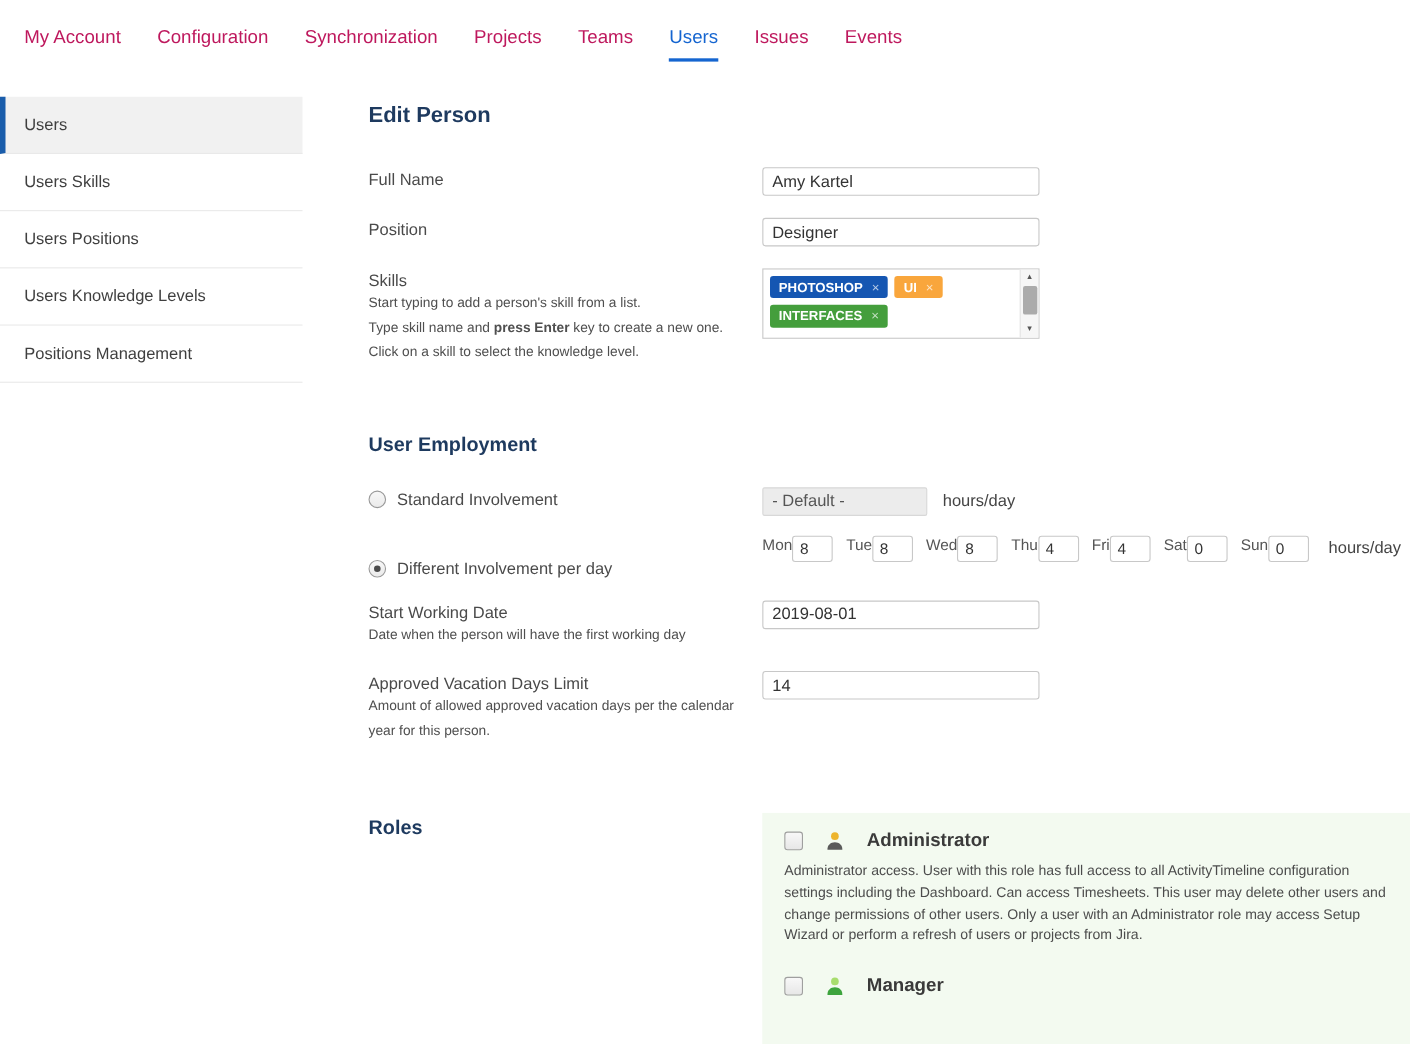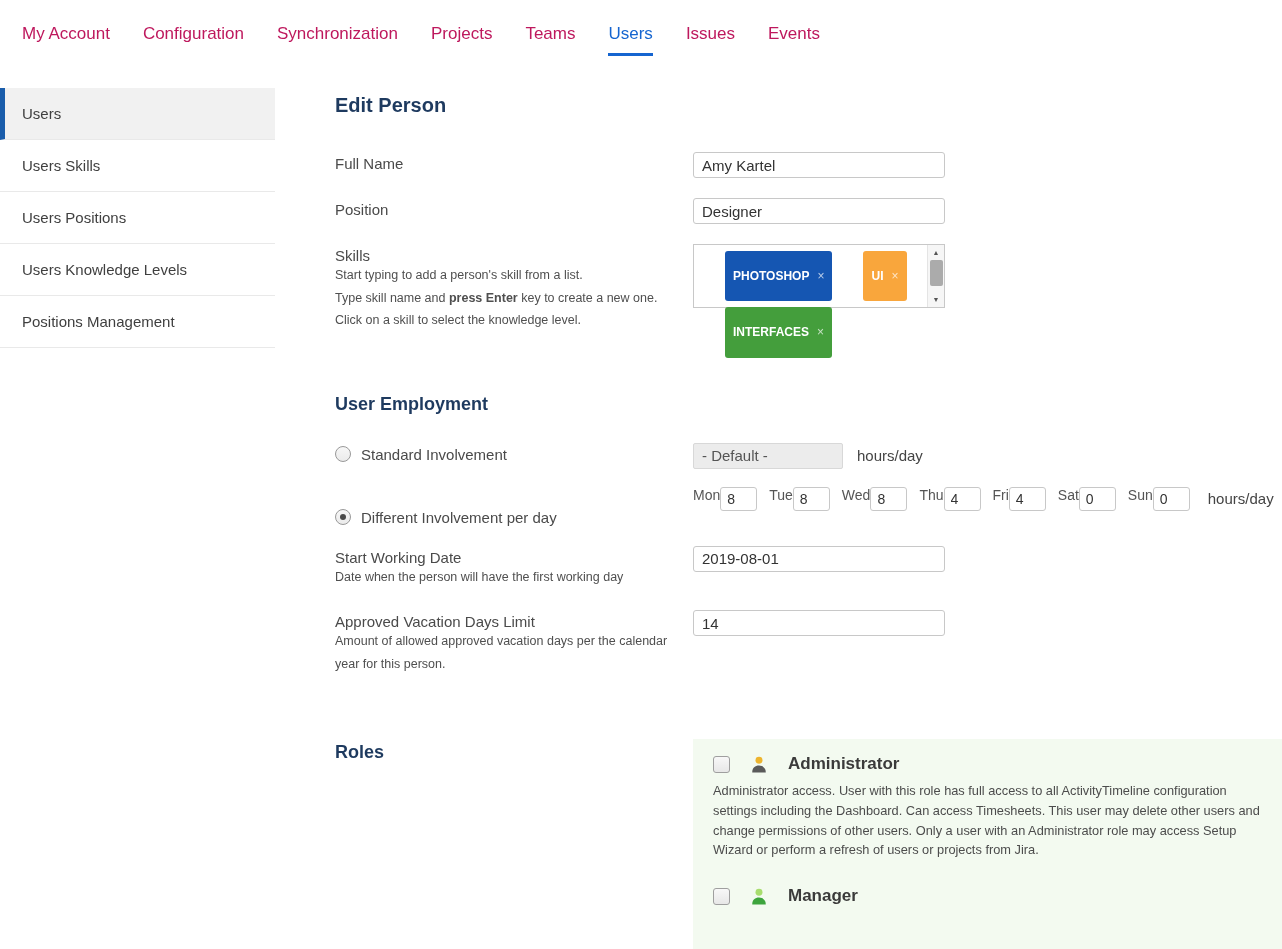--- a/index.html
+++ b/index.html
@@ -44,22 +44,22 @@
   .radio { width:16px; height:16px; border:1px solid #999; border-radius:50%;
            background:linear-gradient(#f7f7f7,#ebebeb); display:inline-block;
            position:relative; cursor:pointer; flex:none; }
   .radio.selected::after { content:""; position:absolute; inset:4px; border-radius:50%; background:#4a4a4a; }
   .radio-line { display:flex; align-items:center; gap:10px; }
 
   
   .skills-box { width:252px; height:64px; border:1px solid #c8c8c8; position:relative;
                 padding:6px 24px 6px 6px; background:#fff; }
   .tags { display:flex; flex-wrap:wrap; gap:6px; }
-  .tag { color:#fff; font-weight:700; font-size:12px; padding:18px 8px; border-radius:3px;
-         display:inline-flex; gap:8px; align-items:center; line-height:1.2;margin-left:25px; }
+  .tag { color:#fff; font-weight:700; font-size:12px; padding:3px 8px; border-radius:3px;
+         display:inline-flex; gap:8px; align-items:center; line-height:1.2; }
   .tag .x { font-weight:400; opacity:.7; cursor:pointer; font-size:12px; }
   .sbar { position:absolute; right:0; top:0; bottom:0; width:17px; background:#f6f6f6;
           border-left:1px solid #e4e4e4; display:flex; flex-direction:column; align-items:center; }
   .sb-arrow { height:15px; width:100%; display:flex; align-items:center; justify-content:center;
               font-size:7px; color:#555; cursor:pointer; }
   .sb-thumb { width:13px; height:26px; background:#ababab; border-radius:2px; cursor:pointer; }
   .sb-track { flex:1; }
 
   
   .hours-suffix { font-size:15px; color:#444; margin-left:14px; }

